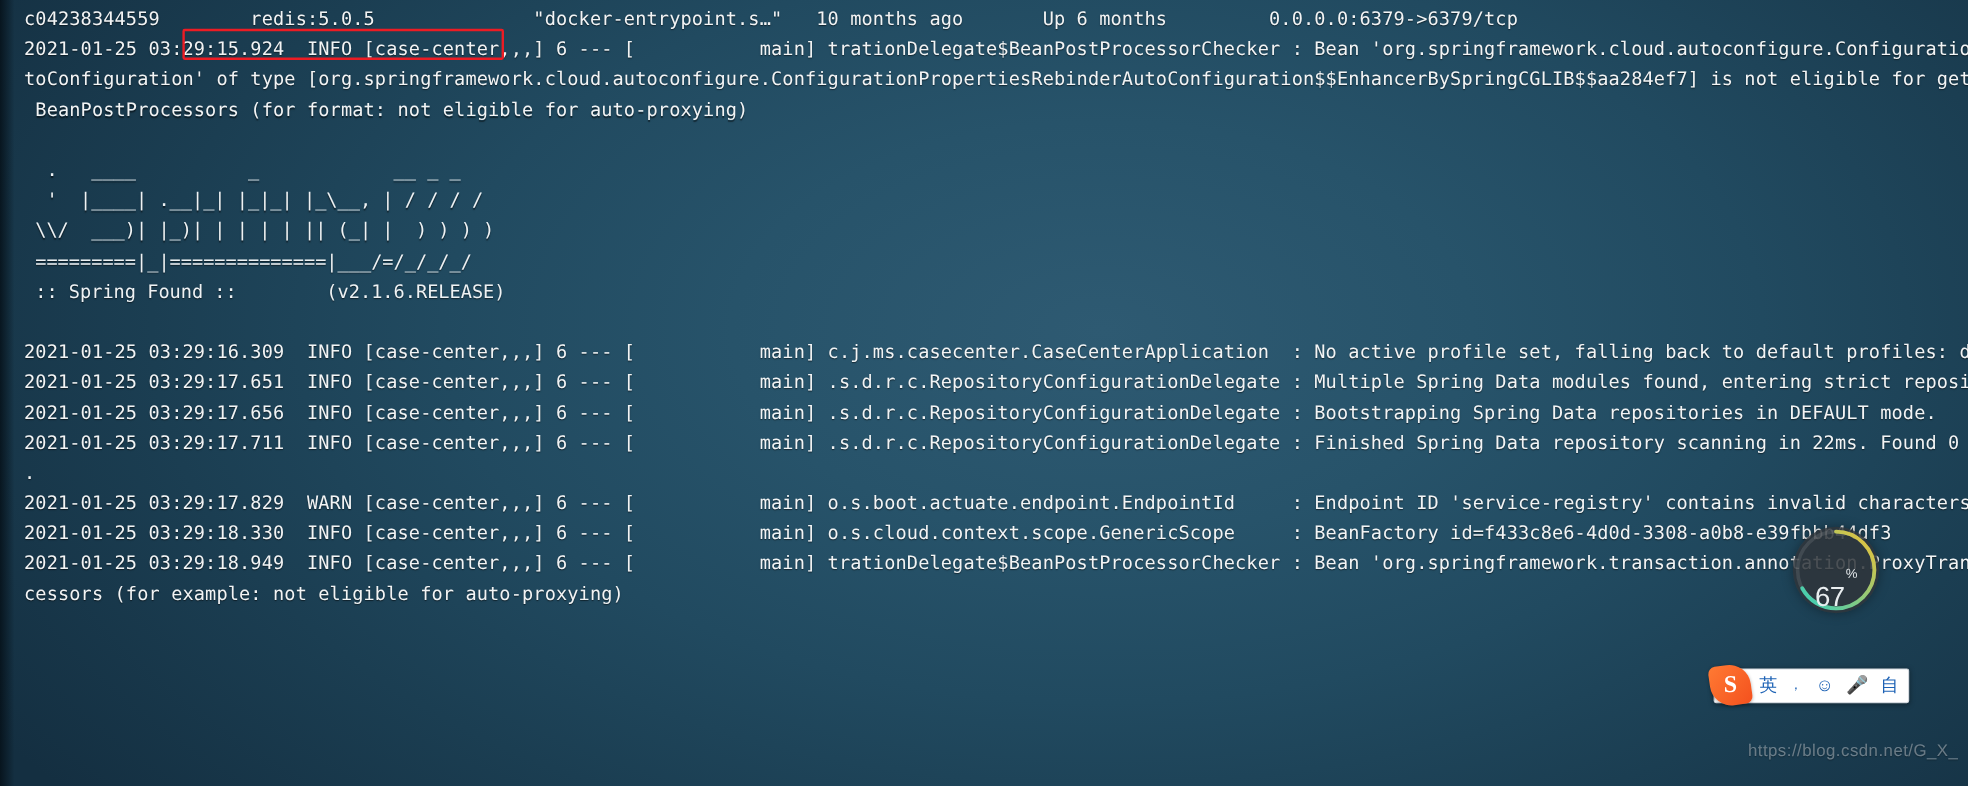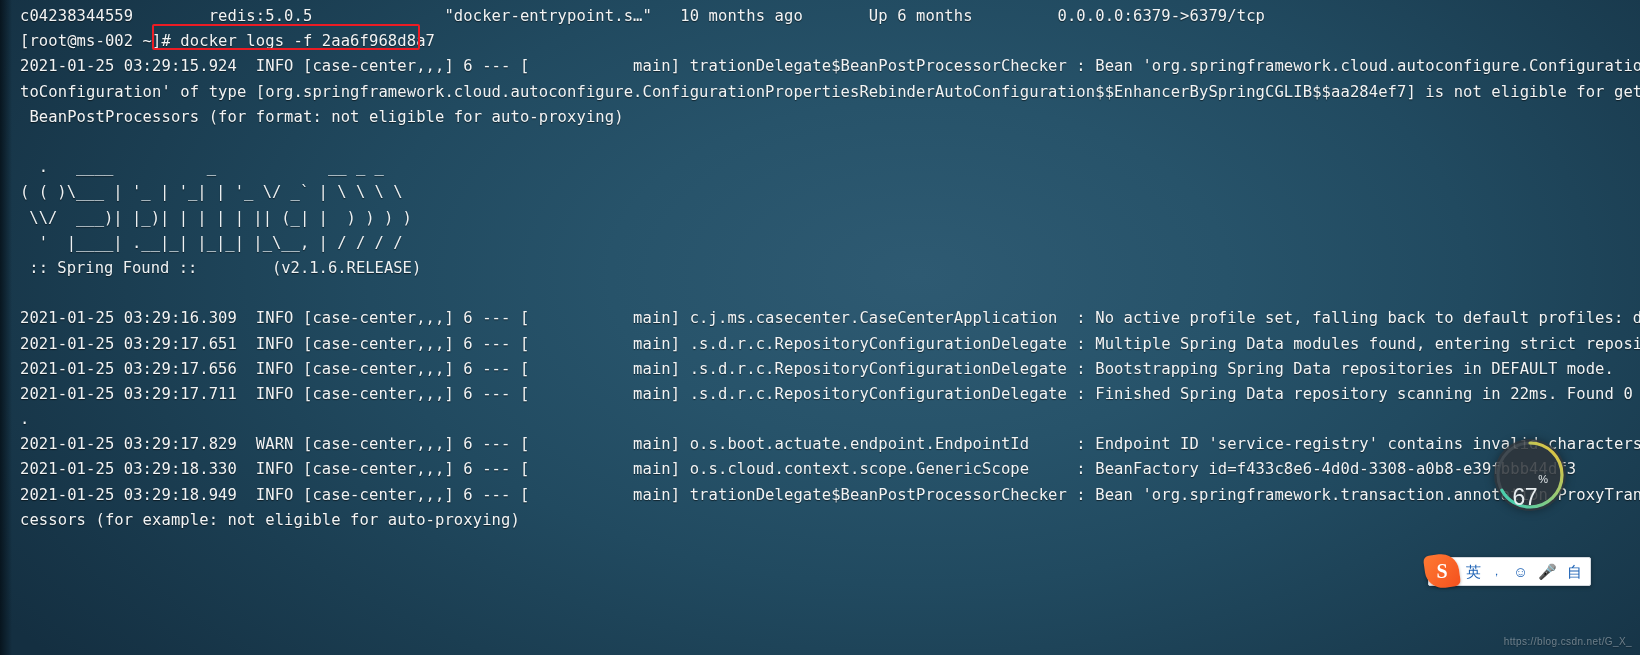--- a/index.html
+++ b/index.html
@@ -157,49 +157,48 @@
     padding: 0 5px;
     line-height: 25px;
     white-space: nowrap;
   }
   #ime-bar .item.glyph { font-size: 15px; }
   #ime-bar .item.small { font-size: 11px; letter-spacing: 1px; }
   
   #watermark {
     position: absolute;
     right: 8px;
-    bottom: 8px;
+    bottom: 22px;
     color: rgba(226,232,236,0.42);
     font-family: "Liberation Sans", sans-serif;
-    font-size: 10px;
+    font-size: 14px;
     letter-spacing: 0.4px;
     z-index: 5;
     white-space: nowrap;
     text-shadow: 0 1px 1px rgba(0,0,0,0.3);
   }
 </style>
 </head>
 <body>
 
 <div id="screen">
 
   <div class="term">
     <div class="line">c04238344559        redis:5.0.5              "docker-entrypoint.s…"   10 months ago       Up 6 months         0.0.0.0:6379-&gt;6379/tcp                                                      re</div>
-    <div class="line"><span>[root@ms-002 ~]# </span><span>docker logs -f 2aa6f968d8a7</span></div>
 
     <div class="line">2021-01-25 03:29:15.924  INFO [case-center,,,] 6 --- [           main] trationDelegate$BeanPostProcessorChecker : Bean 'org.springframework.cloud.autoconfigure.ConfigurationPropertiesRe</div>
     <div class="line">toConfiguration' of type [org.springframework.cloud.autoconfigure.ConfigurationPropertiesRebinderAutoConfiguration$$EnhancerBySpringCGLIB$$aa284ef7] is not eligible for getting processe</div>
     <div class="line"> BeanPostProcessors (for format: not eligible for auto-proxying)</div>
 
     <div class="line blank">&nbsp;</div>
 
     <div class="banner">  .   ____          _            __ _ _</div>
-    <div class="banner">( ( )\___ | '_ | '_| | '_ \/ _` | \ \ \ \</div>
+    <div class="banner">  '  |____| .__|_| |_|_| |_\__, | / / / /</div>
     <div class="banner"> \\/  ___)| |_)| | | | | || (_| |  ) ) ) )</div>
-    <div class="banner">  '  |____| .__|_| |_|_| |_\__, | / / / /</div>
+    <div class="banner"> =========|_|==============|___/=/_/_/_/</div>
     <div class="banner"> :: Spring Found ::        (v2.1.6.RELEASE)</div>
 
     <div class="line blank">&nbsp;</div>
 
     <div class="line">2021-01-25 03:29:16.309  INFO [case-center,,,] 6 --- [           main] c.j.ms.casecenter.CaseCenterApplication  : No active profile set, falling back to default profiles: default</div>
     <div class="line">2021-01-25 03:29:17.651  INFO [case-center,,,] 6 --- [           main] .s.d.r.c.RepositoryConfigurationDelegate : Multiple Spring Data modules found, entering strict repository configur</div>
     <div class="line">2021-01-25 03:29:17.656  INFO [case-center,,,] 6 --- [           main] .s.d.r.c.RepositoryConfigurationDelegate : Bootstrapping Spring Data repositories in DEFAULT mode.</div>
     <div class="line">2021-01-25 03:29:17.711  INFO [case-center,,,] 6 --- [           main] .s.d.r.c.RepositoryConfigurationDelegate : Finished Spring Data repository scanning in 22ms. Found 0 repository in</div>
     <div class="line">.</div>
     <div class="line">2021-01-25 03:29:17.829  WARN [case-center,,,] 6 --- [           main] o.s.boot.actuate.endpoint.EndpointId     : Endpoint ID 'service-registry' contains invalid characters, please mig</div>

